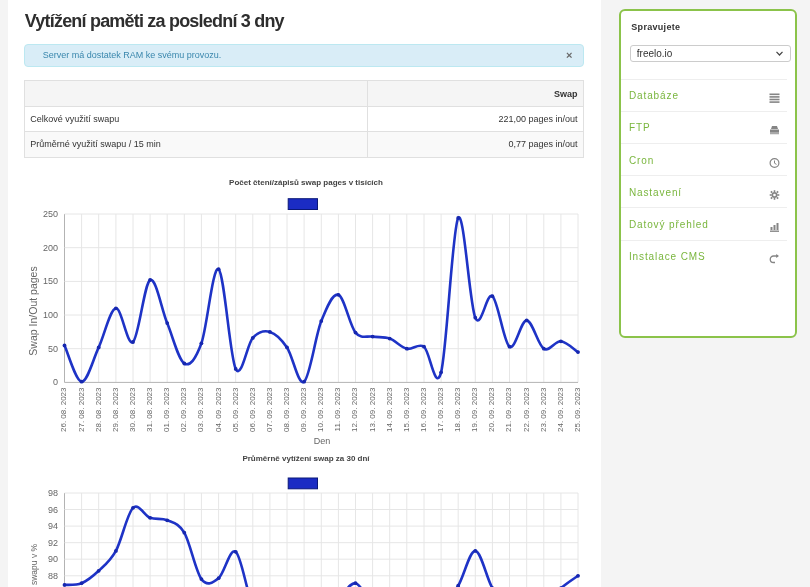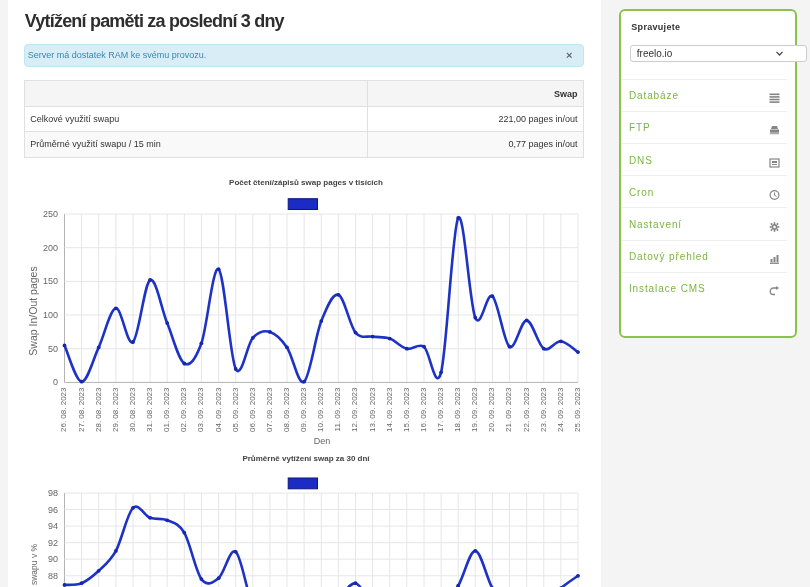--- a/index.html
+++ b/index.html
@@ -1,30 +1,30 @@
 <!DOCTYPE html>
 <html lang="cs"><head>
 <meta charset="utf-8">
 <title>Vytížení paměti</title>
 <style>
 * { margin:0; padding:0; box-sizing:border-box; }
 html,body { width:810px; height:587px; background:#f4f4f4; font-family:"Liberation Sans", sans-serif; overflow:hidden; }
 #content { position:absolute; left:8px; top:0; width:593px; height:587px; background:#fff; }
 h2 { position:absolute; left:16.8px; top:11px; font-size:18px; font-weight:bold; letter-spacing:-0.8px; color:#2e2e2e; }
-.alert { position:absolute; left:15.8px; top:43.5px; width:560.6px; height:23.5px; background:#d9edf7; border:1px solid #bce8f1; border-radius:4px; color:#3a87ad; font-size:9px; line-height:21.5px; padding-left:3px; }
+.alert { position:absolute; left:15.8px; top:43.5px; width:560.6px; height:23.5px; background:#d9edf7; border:1px solid #bce8f1; border-radius:4px; color:#3a87ad; font-size:9px; line-height:21.5px; padding-left:18px; }
 .alert .x { position:absolute; right:11px; top:0; line-height:21.5px; color:#696969; font-weight:bold; font-size:11px; }
 table { position:absolute; left:16.3px; top:80.4px; width:559.3px; border-collapse:collapse; font-size:9px; color:#333; }
 td, th { border:1px solid #e0e0e0; height:25.4px; padding:0 5px; }
 th { background:#f5f5f5; text-align:right; font-size:9px; }
 td.num { text-align:right;margin-left:15px; }
 tr.odd td { background:#f9f9f9; }
 col.c1 { width:342.4px; }
 #sidebar { position:absolute; left:619.3px; top:9.3px; width:177.7px; height:328.5px; background:#fff; border:2px solid #8bc34a; border-radius:6px; }
 #sidebar .cap { position:absolute; left:10px; top:11.1px; font-size:9px; font-weight:bold; letter-spacing:0.3px; color:#333; }
-#sidebar select { position:absolute; left:8.5px; top:33.4px; width:177px; height:17.5px; font-family:"Liberation Sans", sans-serif; font-size:10px; color:#333; border:1px solid #ccc; border-radius:3px; background:#fff; padding-left:6px;
+#sidebar select { position:absolute; left:8.5px; top:33.4px; width:161px; height:17.5px; font-family:"Liberation Sans", sans-serif; font-size:10px; color:#333; border:1px solid #ccc; border-radius:3px; background:#fff; padding-left:6px;
  -webkit-appearance:none; appearance:none; }
 #sidebar .chev { position:absolute; left:155px; top:40px; width:7px; height:5px; pointer-events:none; }
 #menu { position:absolute; left:0; top:67.4px; width:166px; }
 .mi { position:relative; height:32.2px; border-top:1px solid #eee; }
 .ml { position:absolute; left:7.6px; top:50%; transform:translateY(-50%); font-size:10px; letter-spacing:0.9px; color:#7ab63e; }
 .mic { position:absolute; right:7px; top:50%; transform:translateY(-50%); width:11px; height:11px; }
 </style>
 </head>
 <body>
 <div id="content">
@@ -251,28 +251,20 @@
         <span class="ml">FTP</span>
         <span class="mic"><svg width="11" height="11" viewBox="0 0 11 11">
             <g fill="#858585">
               <path d="M3 1.5 h5 l1 3 h-7 z"></path>
               <rect x="1" y="5" width="9" height="3.2"></rect>
               <rect x="1" y="8.8" width="9" height="0.9"></rect>
             </g>
           </svg></span>
       </div>
 <div class="mi">
-        <span class="ml">DNS</span>
-        <span class="mic"><svg width="11" height="11" viewBox="0 0 11 11">
-            <rect x="1" y="1.5" width="9" height="8" fill="none" stroke="#858585" stroke-width="1.2"></rect>
-            <rect x="3" y="3.5" width="5" height="2" fill="#858585"></rect>
-            <rect x="3" y="6.5" width="5" height="1" fill="#858585"></rect>
-          </svg></span>
-      </div>
-<div class="mi">
         <span class="ml">Cron</span>
         <span class="mic"><svg width="11" height="11" viewBox="0 0 11 11">
             <circle cx="5.5" cy="5.5" r="4.4" fill="none" stroke="#858585" stroke-width="1.2"></circle>
             <path d="M5.5 3 v2.7 l2 1.2" fill="none" stroke="#858585" stroke-width="1"></path>
           </svg></span>
       </div>
 <div class="mi">
         <span class="ml">Nastavení</span>
         <span class="mic"><svg width="11" height="11" viewBox="0 0 11 11">
             <g fill="#858585">

